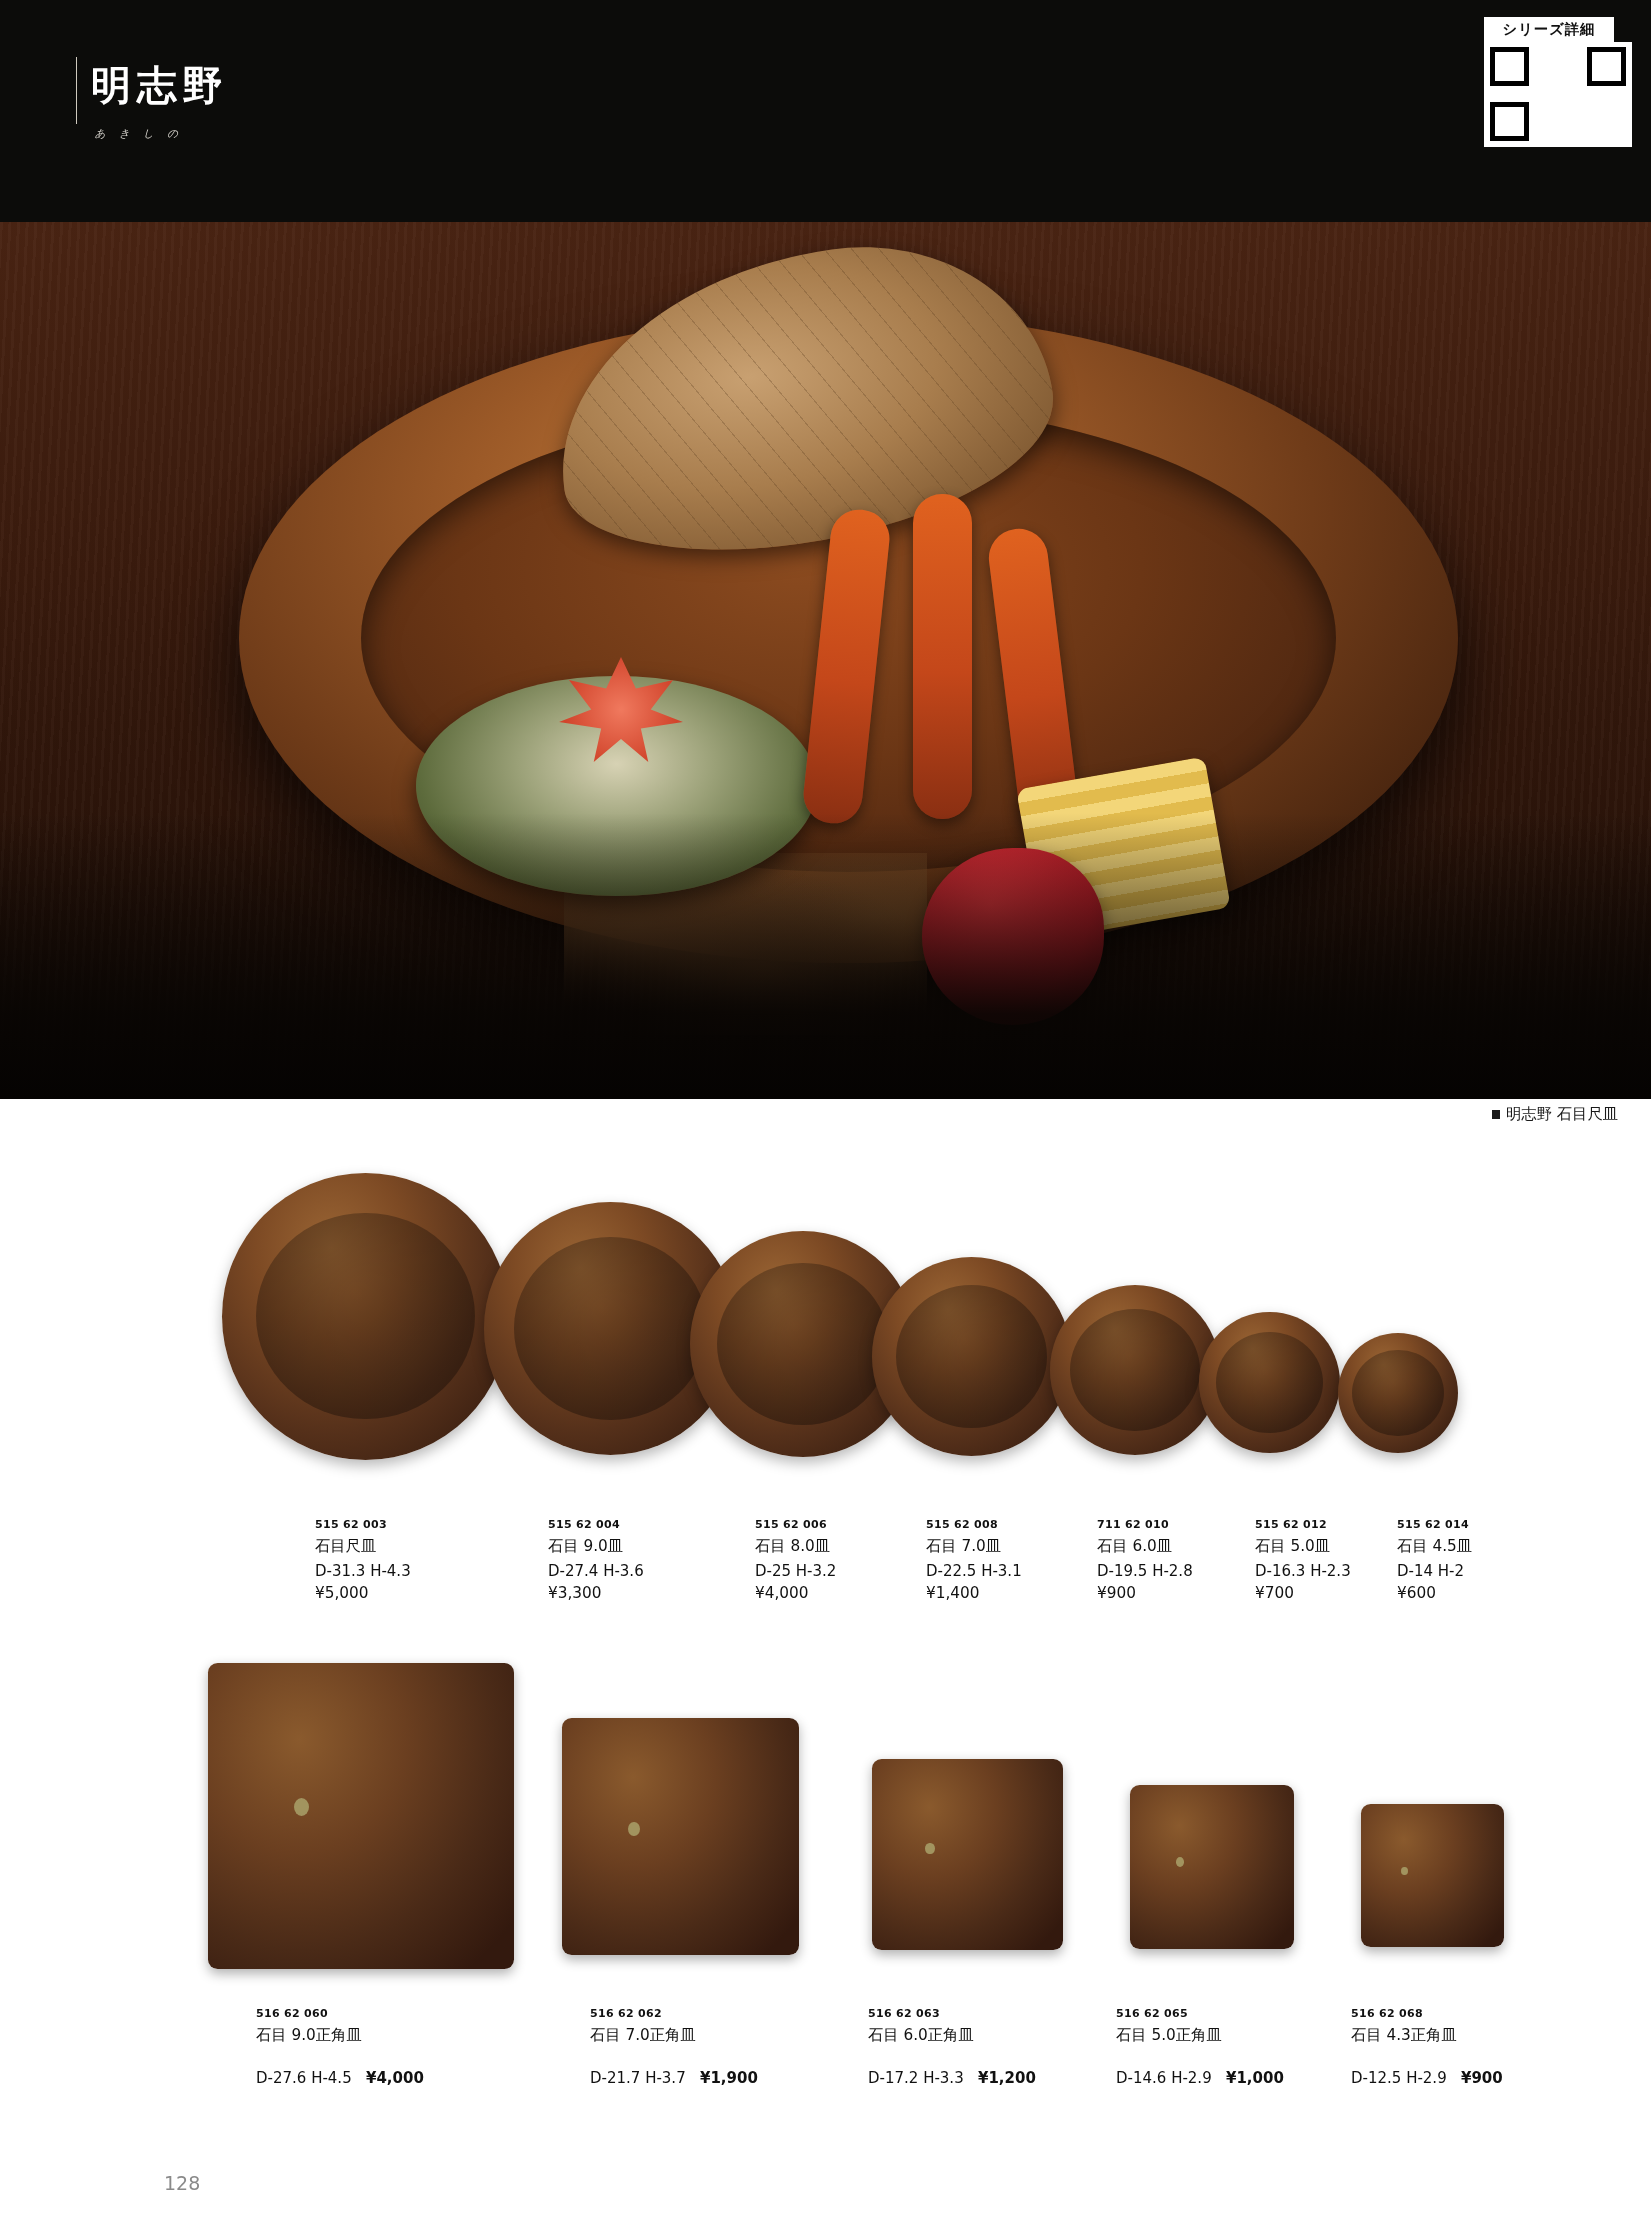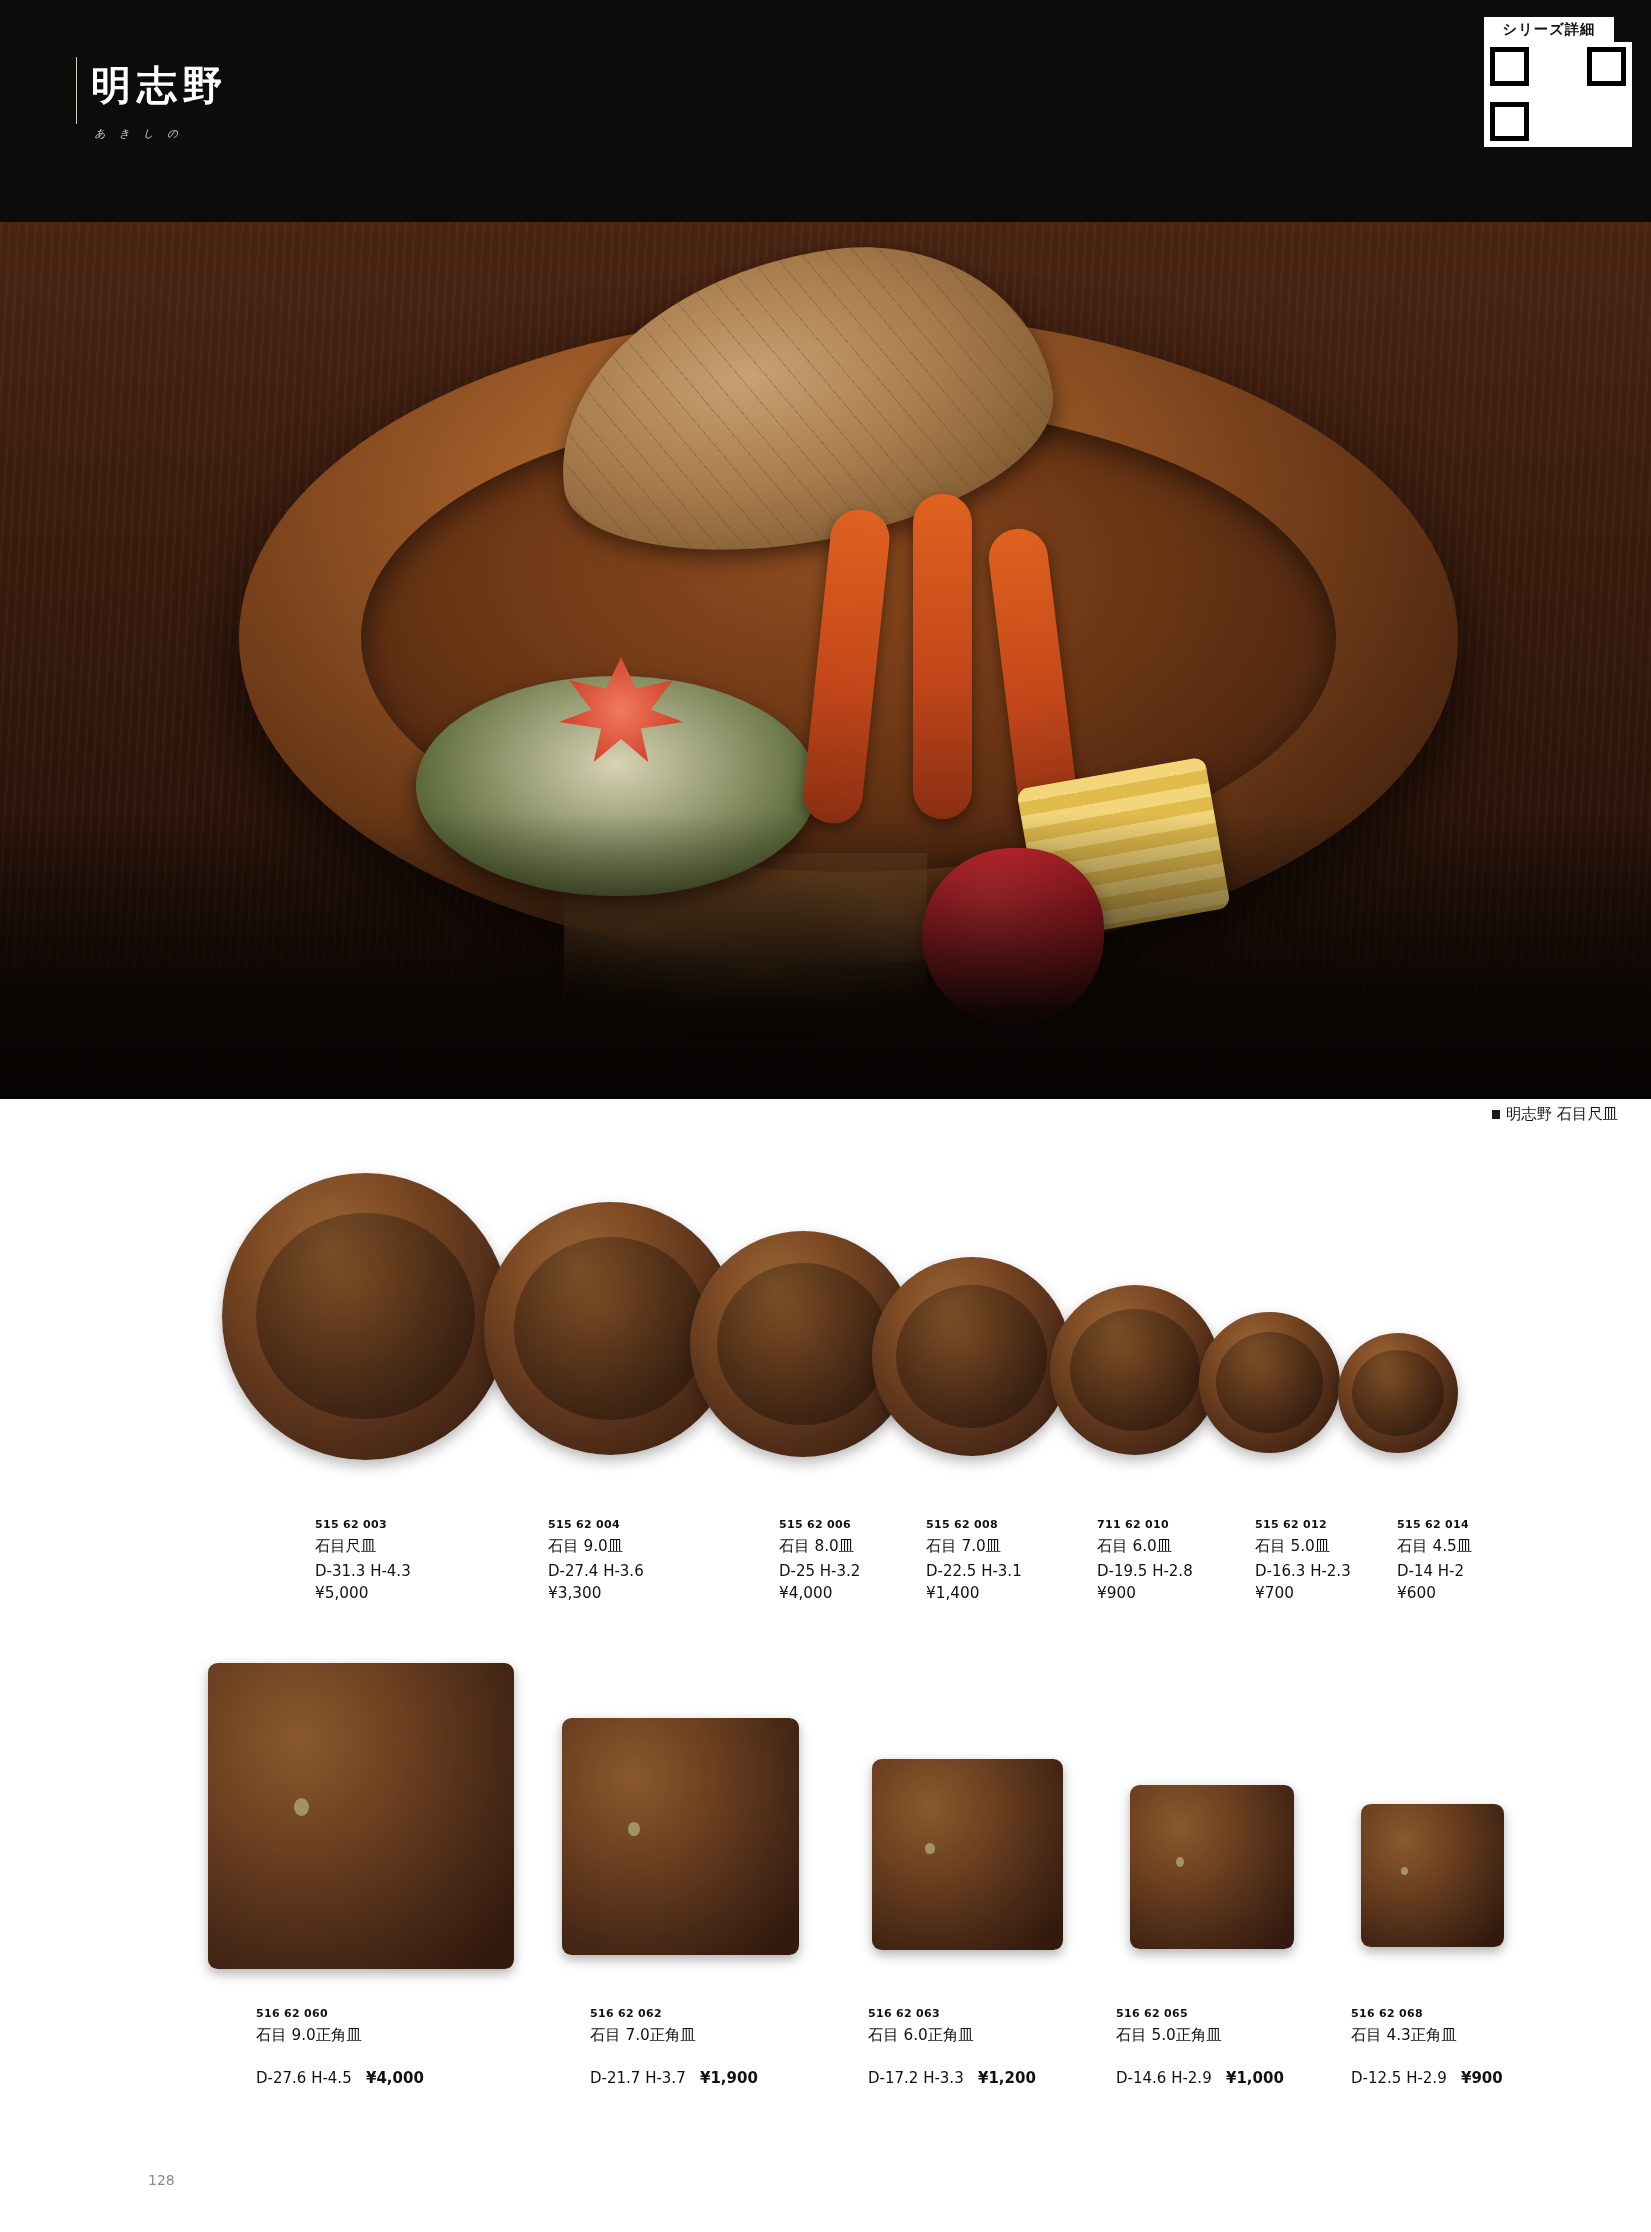--- a/index.html
+++ b/index.html
@@ -328,23 +328,23 @@
     top: 44%;
     width: 5%;
     height: 6%;
     border-radius: 50%;
     background: #a9a16a;
     opacity: 0.85;
   }
 
   .page-number {
     position: absolute;
-    left: 148px;
+    left: 164px;
     top: 2172px;
-    font-size: 14px;
+    font-size: 19px;
     color: #8a8a8a;
     font-family: "DejaVu Sans", sans-serif;
   }
 </style>
 </head>
 <body>
 
 <div class="hero">
   <div class="hero-topbar"></div>
 
@@ -401,21 +401,21 @@
     <div class="name">石目尺皿</div>
     <div class="dim">D-31.3 H-4.3</div>
     <div class="price">¥5,000</div>
   </div>
   <div class="lbl" style="left:548px; top:0;">
     <div class="code">515 62 004</div>
     <div class="name">石目 9.0皿</div>
     <div class="dim">D-27.4 H-3.6</div>
     <div class="price">¥3,300</div>
   </div>
-  <div class="lbl" style="left:755px; top:0;margin-left:24px;">
+  <div class="lbl" style="left:755px; top:0;">
     <div class="code">515 62 006</div>
     <div class="name">石目 8.0皿</div>
     <div class="dim">D-25 H-3.2</div>
     <div class="price">¥4,000</div>
   </div>
   <div class="lbl" style="left:926px; top:0;">
     <div class="code">515 62 008</div>
     <div class="name">石目 7.0皿</div>
     <div class="dim">D-22.5 H-3.1</div>
     <div class="price">¥1,400</div>

